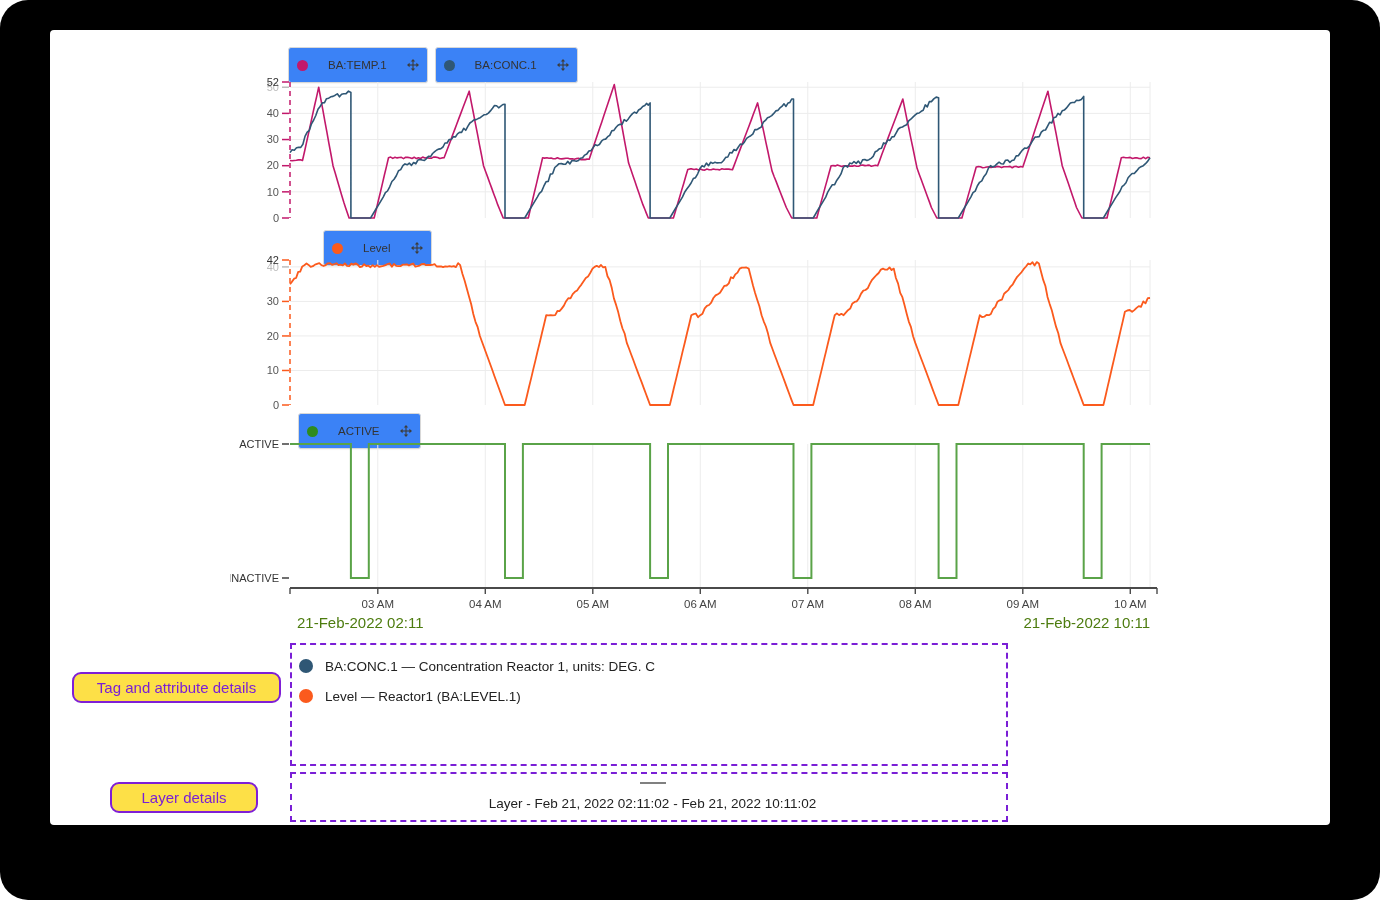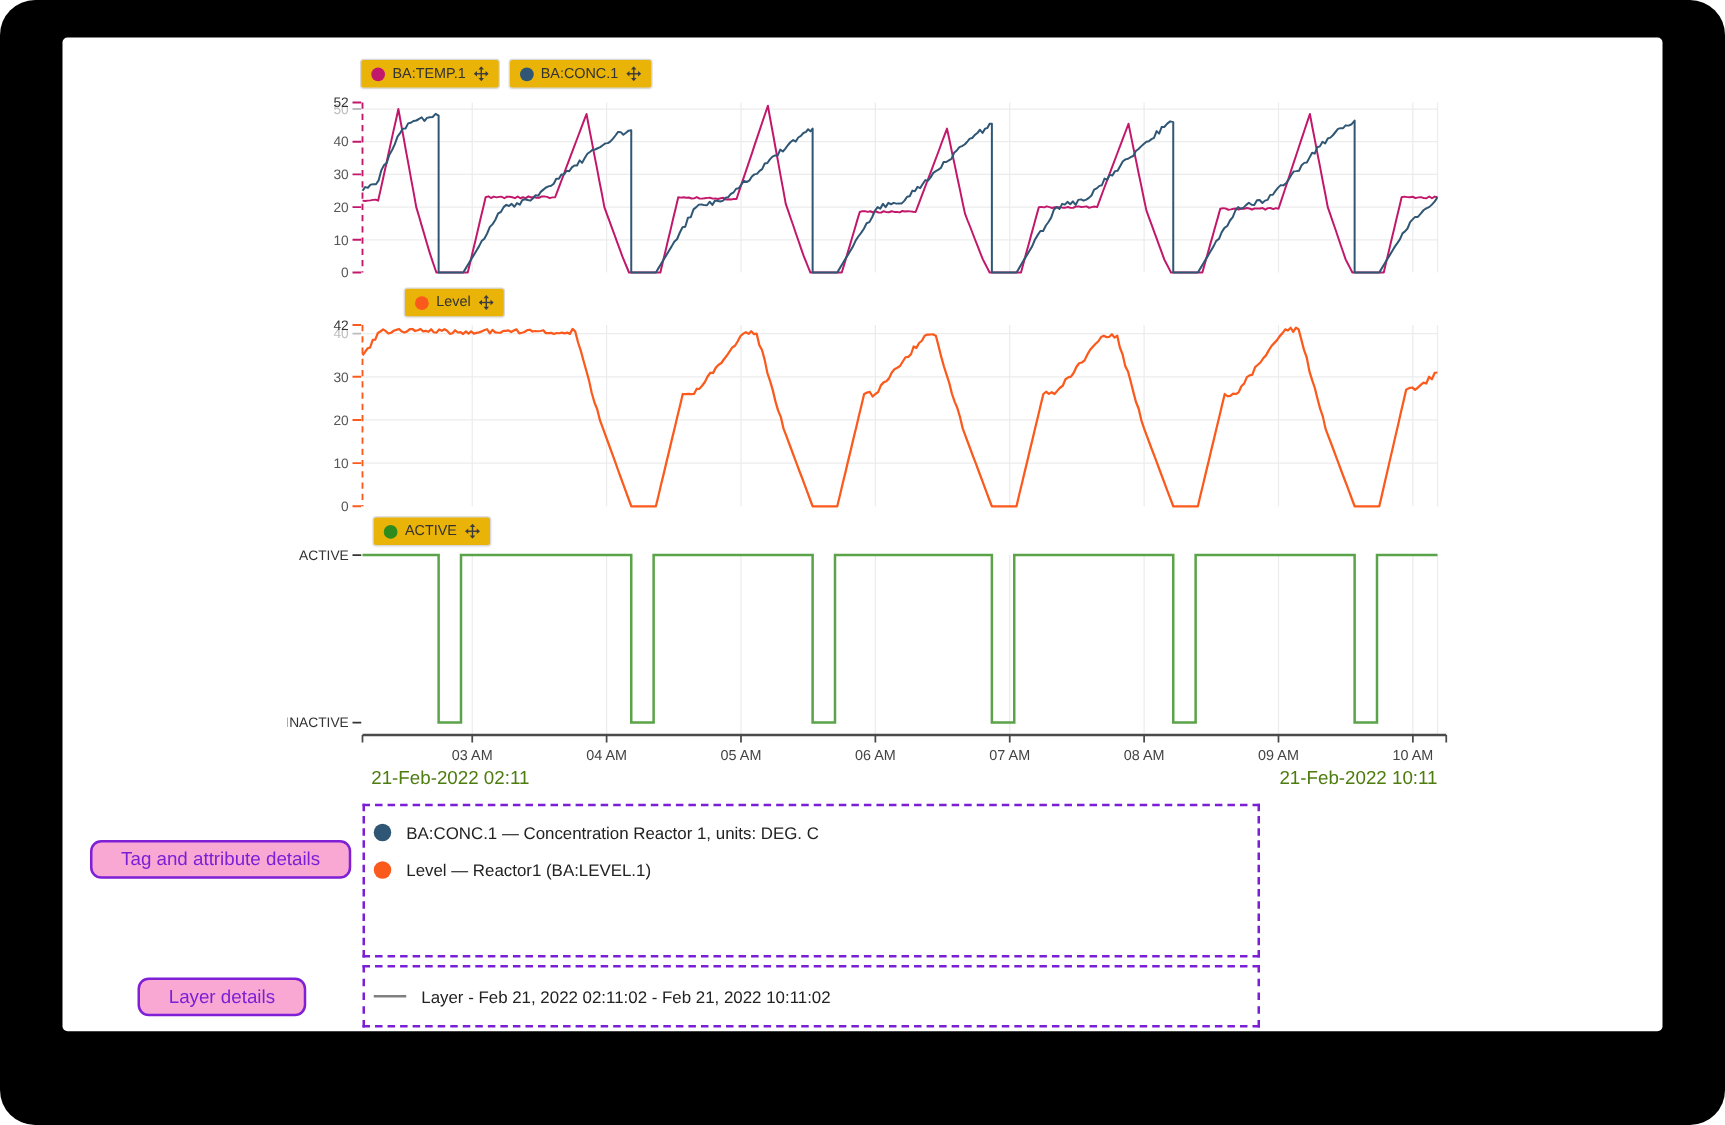--- a/index.html
+++ b/index.html
@@ -1,33 +1,33 @@
 <!DOCTYPE html>
 <html><head>
 <meta charset="utf-8">
 <style>
   html,body{margin:0;padding:0;background:#ffffff;font-family:"Liberation Sans",sans-serif;}
   .frame{position:relative;width:1380px;height:900px;background:#000;border-radius:28px;overflow:hidden;}
   .page{position:absolute;left:50px;top:30px;width:1280px;height:795px;background:#fff;border-radius:4px;}
   .abs{position:absolute;}
   
   .pill-row{display:flex;gap:7px;}
-  .pill{display:flex;align-items:center;gap:6px;background:#eab308;border:1px solid #d8d8d8;border-radius:3px;
-        padding:4px 8px;height:24px;box-sizing:border-box;box-shadow:0 1px 1px rgba(0,0,0,0.04);cursor:grab;}
+  .pill{display:flex;align-items:center;gap:20px;background:#3b82f6;border:1px solid #d8d8d8;border-radius:3px;
+        padding:4px 8px;height:36px;box-sizing:border-box;box-shadow:0 1px 1px rgba(0,0,0,0.04);cursor:grab;}
   .pill .dot{width:11px;height:11px;border-radius:50%;flex:0 0 auto;}
   .pill .plabel{font-size:11.5px;color:#333;white-space:nowrap;}
   
   .dashed-box{border:2px dashed #7a1fd6;box-sizing:border-box;}
   .detail-row{display:flex;align-items:center;gap:12px;height:30px;}
   .detail-row .dot{width:14px;height:14px;border-radius:50%;flex:0 0 auto;}
   .detail-row .dtext{font-size:13.5px;color:#222;white-space:nowrap;}
   .swatch-line{display:inline-block;width:26px;height:0;border-top:2px solid #808080;}
   
   .callout{border:2px solid #7f1fd6;border-radius:9px;display:flex;align-items:center;justify-content:center;
-           color:#7a1fd6;font-size:15px;background:#f9a8d4;box-sizing:border-box;}
+           color:#7a1fd6;font-size:15px;background:#fde047;box-sizing:border-box;}
   .date-label{font-size:15px;color:#4d7c0f;white-space:nowrap;}
   svg text{font-family:"Liberation Sans",sans-serif;}
 </style>
 </head>
 <body>
 
 <div class="frame">
   <div class="page">
 
     <div id="pill-row-1" class="pill-row abs" style="left:238px;top:17px;">
@@ -201,27 +201,27 @@
             <span class="dtext">BA:CONC.1 — Concentration Reactor 1, units: DEG. C</span>
           </div>
           <div class="detail-row">
             <span class="dot" style="background:#fb5a1d"></span>
             <span class="dtext">Level — Reactor1 (BA:LEVEL.1)</span>
           </div>
         </div>
     </div>
 
     <div class="dashed-box abs" style="left:240px;top:742px;width:718px;height:50px;">
-      <div class="detail-row" style="padding-left:7px;margin-top:8px;">
+      <div class="detail-row" style="padding-left:7px;margin-top:8px;flex-direction:column;">
         <span class="swatch-line"></span>
         <span class="dtext">Layer - Feb 21, 2022 02:11:02 - Feb 21, 2022 10:11:02</span>
       </div>
     </div>
 
     <div class="callout abs" style="left:22px;top:642px;width:209px;height:31px;">
       <span>Tag and attribute details</span>
     </div>
-    <div class="callout abs" style="left:60px;top:752px;width:135px;height:31px;">
+    <div class="callout abs" style="left:60px;top:752px;width:148px;height:31px;">
       <span>Layer details</span>
     </div>
 
   </div>
 </div>
 
 </body></html>

